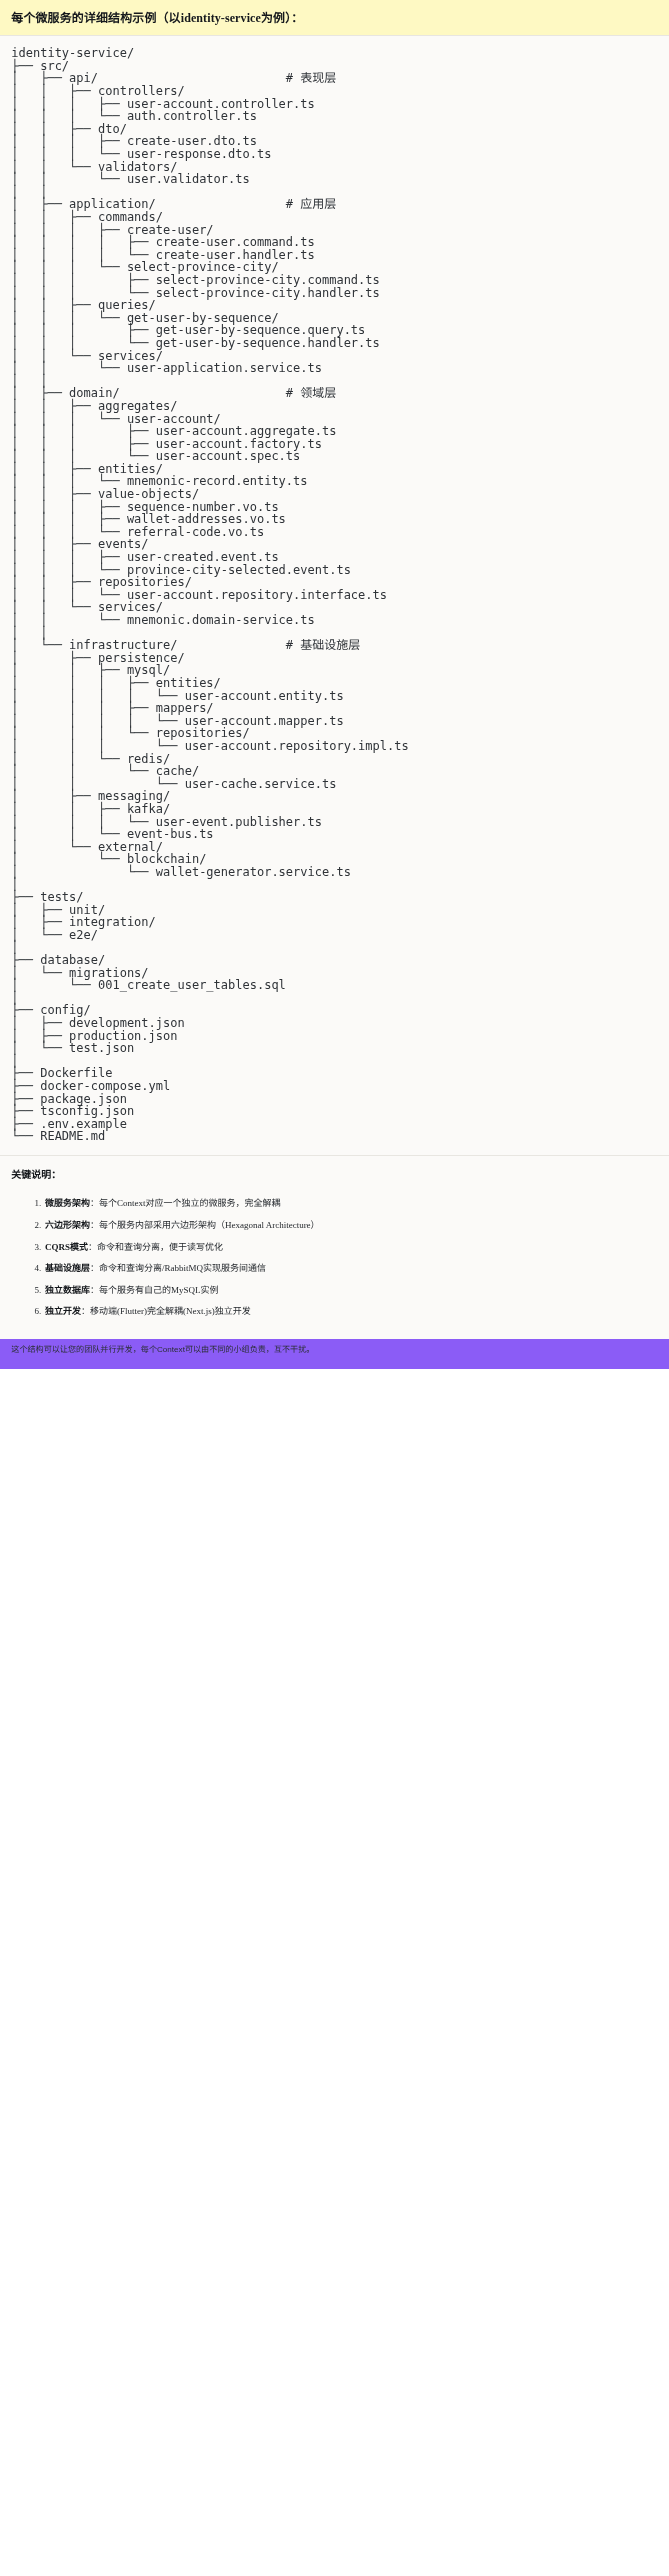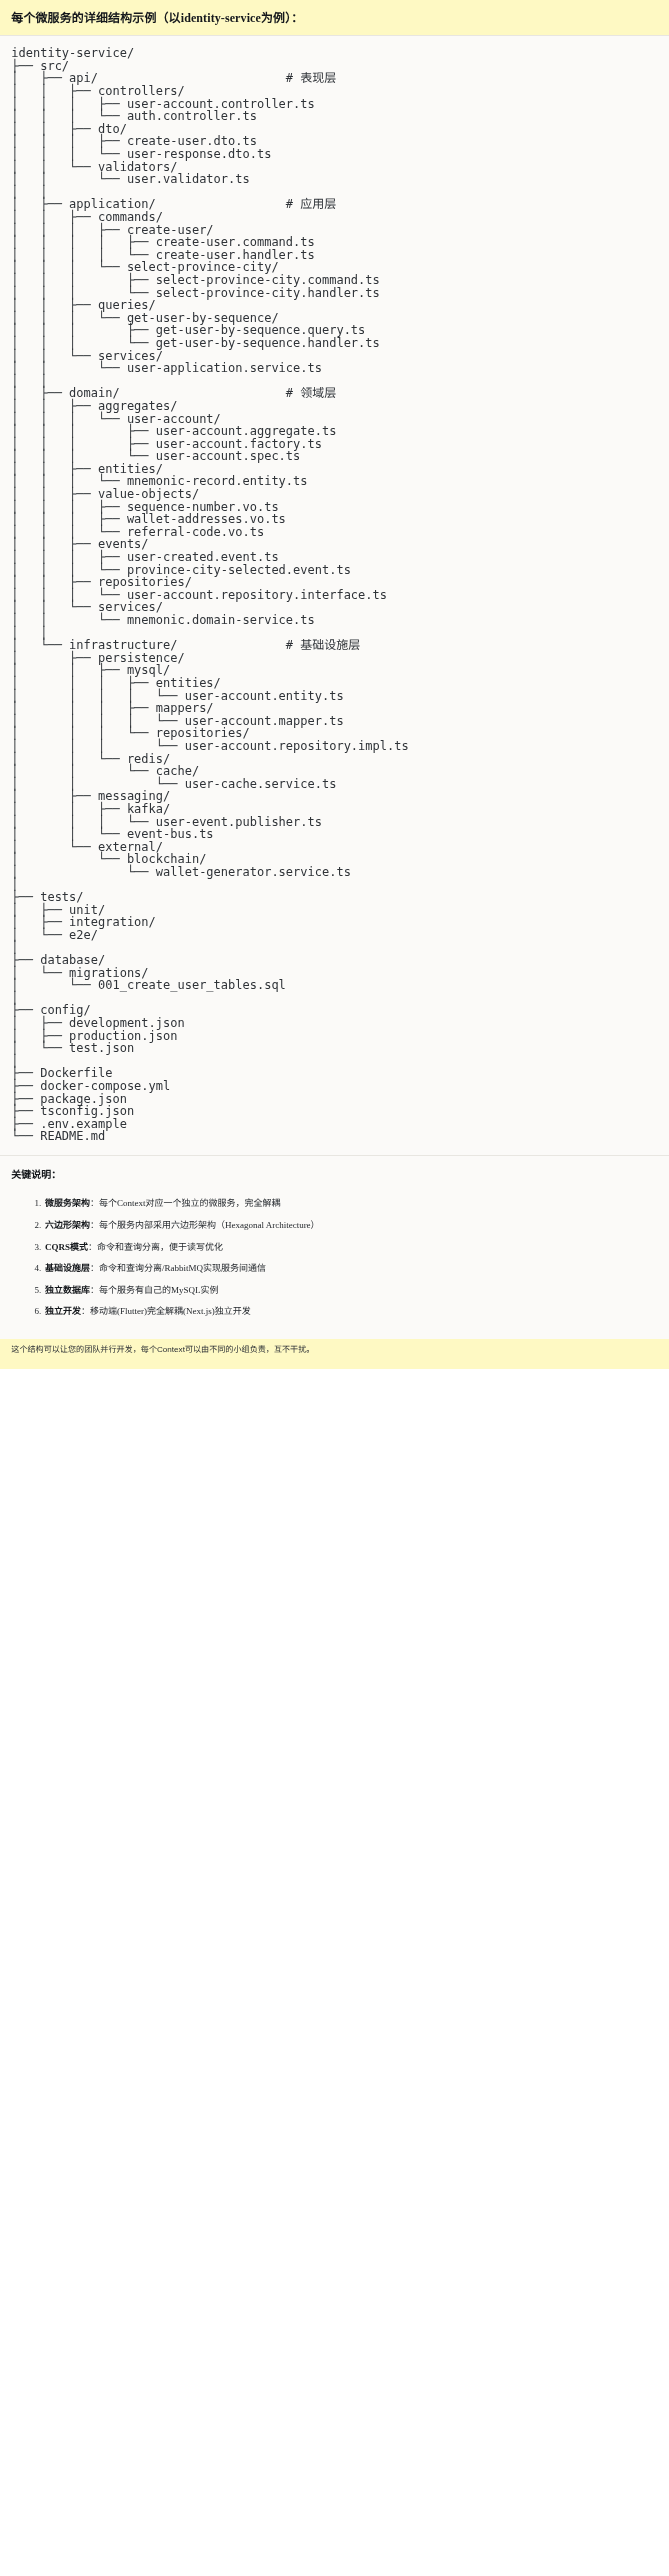--- a/index.html
+++ b/index.html
@@ -79,21 +79,21 @@
   ol.keys li .k-term {
     font-weight: bold;
     color: #15181c;
   }
   ol.keys li .k-desc {
     color: #24282d;
   }
 
   
   .footer-note {
-    background: #fef9c3;
+    background: #8b5cf6;
     padding: 5px 11.3px 12.5px 11.3px;
     font-size: 8.1px;
     line-height: 1.55;
     color: #2a2e33;
     font-family: "Liberation Sans", "DejaVu Sans", sans-serif;
   }
 </style>
 </head>
 <body>
 

